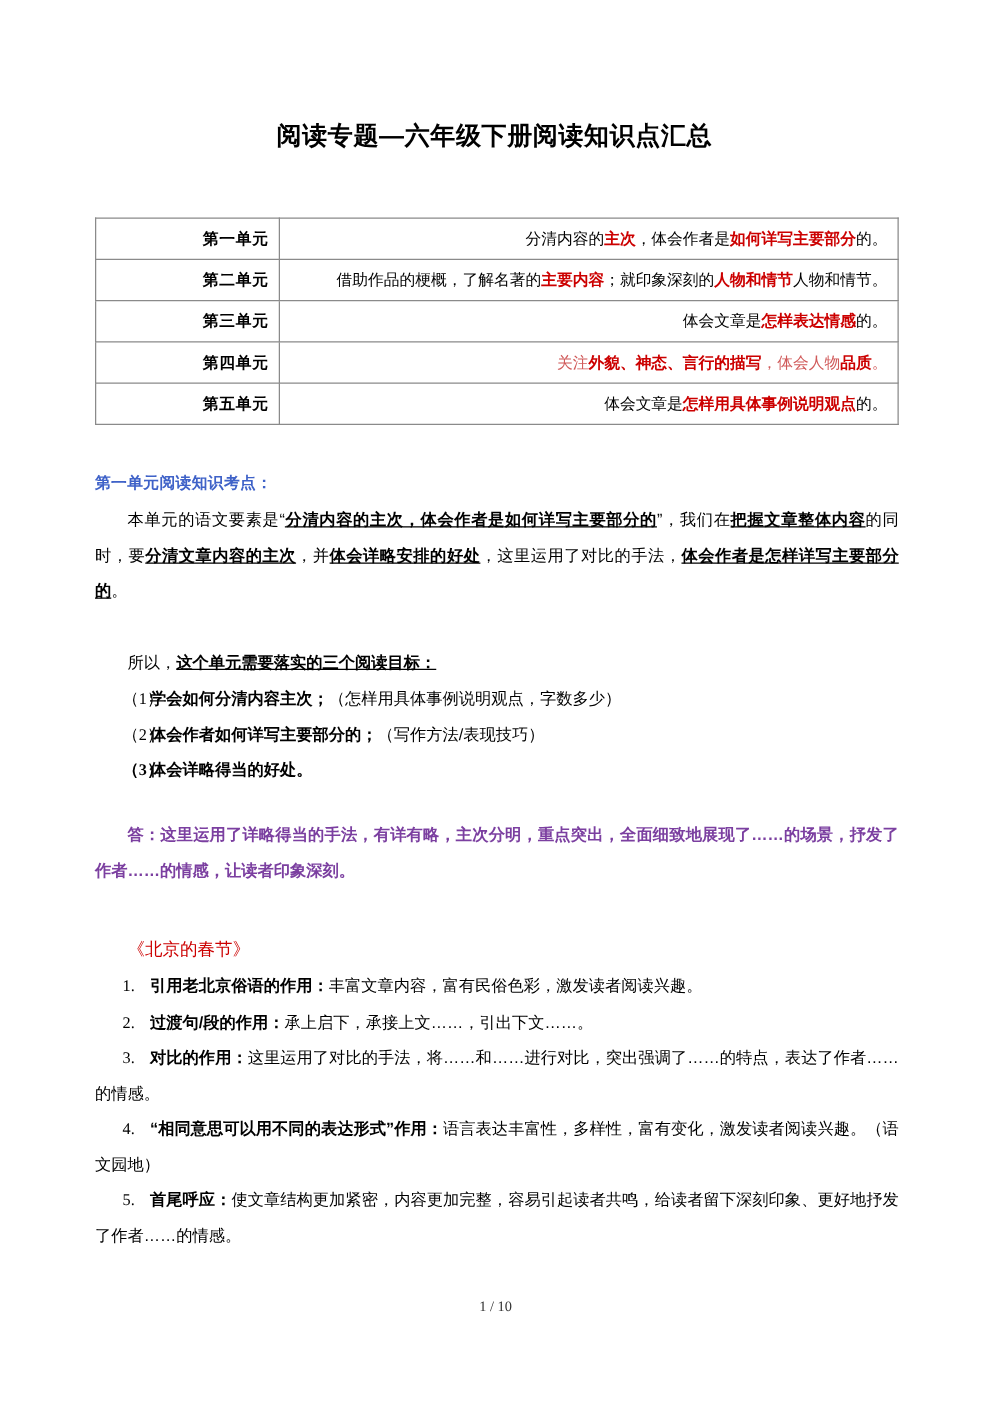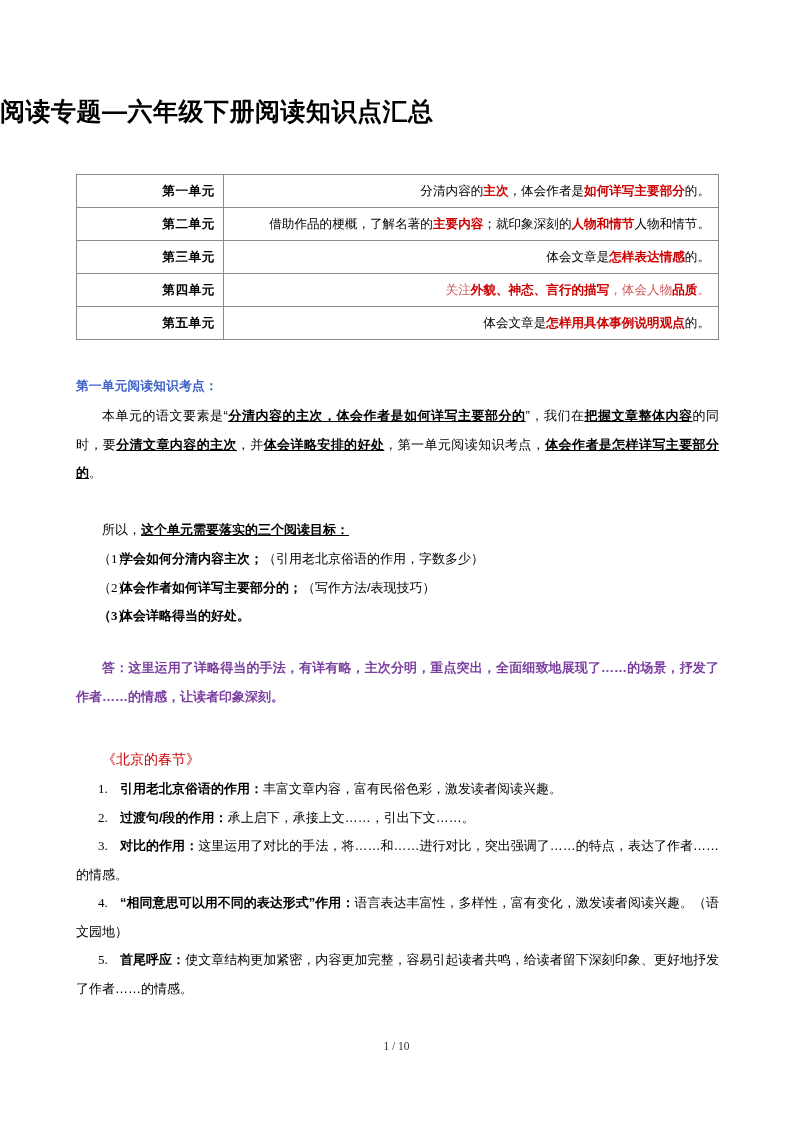--- a/index.html
+++ b/index.html
@@ -21,22 +21,22 @@
     width: 793px;
     height: 1122px;
     box-sizing: border-box;
     padding: 0;
   }
   .doc-title {
     position: absolute;
     left: 0;
     top: 95px;
     width: 791px;
-    text-align: left;
-    font-size: 25px;
+    text-align: center;
+    font-size: 20px;
     font-weight: bold;
     letter-spacing: 0.5px;
     font-family: "Liberation Sans", "DejaVu Sans", sans-serif;
   }
 
   
   .unit-table {
     position: absolute;
     left: 76px;
     top: 174px;
@@ -151,26 +151,26 @@
         </tr>
         <tr>
           <td class="c-unit">第五单元</td>
           <td class="c-desc"><span>体会文章是</span><span class="r">怎样用具体事例说明观点</span><span>的。</span></td>
         </tr>
       </tbody>
   </table>
 
   <div class="blk blue-head" style="top:372px;">第一单元阅读知识考点：</div>
 
-  <div class="blk ind1" style="top:402px;"><span>本单元的语文要素是“</span><span class="bu">分清内容的主次，体会作者是如何详写主要部分的</span><span>”，我们在</span><span class="bu">把握文章整体内容</span><span>的同时，要</span><span class="bu">分清文章内容的主次</span><span>，并</span><span class="bu">体会详略安排的好处</span><span>，第一单元阅读知识考点，</span><span class="bu">体会作者是怎样详写主要部分的</span><span>。</span></div>
+  <div class="blk ind1" style="top:402px;"><span>本单元的语文要素是“</span><span class="bu">分清内容的主次，体会作者是如何详写主要部分的</span><span>”，我们在</span><span class="bu">把握文章整体内容</span><span>的同时，要</span><span class="bu">分清文章内容的主次</span><span>，并</span><span class="bu">体会详略安排的好处</span><span>，这里运用了对比的手法，</span><span class="bu">体会作者是怎样详写主要部分的</span><span>。</span></div>
 
   <div class="blk ind1" style="top:517px;font-family:Liberation Mono, monospace;"><span>所以，</span><span class="bu">这个单元需要落实的三个阅读目标：</span></div>
 
   <div class="numlist" style="top:545px;">
-      <div class="nrow"><span class="num">（1）</span><span class="txt"><span class="b">学会如何分清内容主次；</span><span>（引用老北京俗语的作用，字数多少）</span></span></div>
+      <div class="nrow"><span class="num">（1）</span><span class="txt"><span class="b">学会如何分清内容主次；</span><span>（怎样用具体事例说明观点，字数多少）</span></span></div>
       <div class="nrow"><span class="num">（2）</span><span class="txt"><span class="b">体会作者如何详写主要部分的；</span><span>（写作方法/表现技巧）</span></span></div>
       <div class="nrow"><span class="num b">（3）</span><span class="txt"><span class="b">体会详略得当的好处。</span></span></div>
     </div>
 
   <div class="blk ind1 purple" style="top:654px;">答：这里运用了详略得当的手法，有详有略，主次分明，重点突出，全面细致地展现了……的场景，抒发了作者……的情感，让读者印象深刻。</div>
 
   <div class="blk redhead ind1" style="top:745px;">《北京的春节》</div>
 
   <div class="numlist" style="top:775px;">
       <div class="nrow"><span class="num">1.</span><span class="txt"><span class="b">引用老北京俗语的作用：</span><span>丰富文章内容，富有民俗色彩，激发读者阅读兴趣。</span></span></div>

